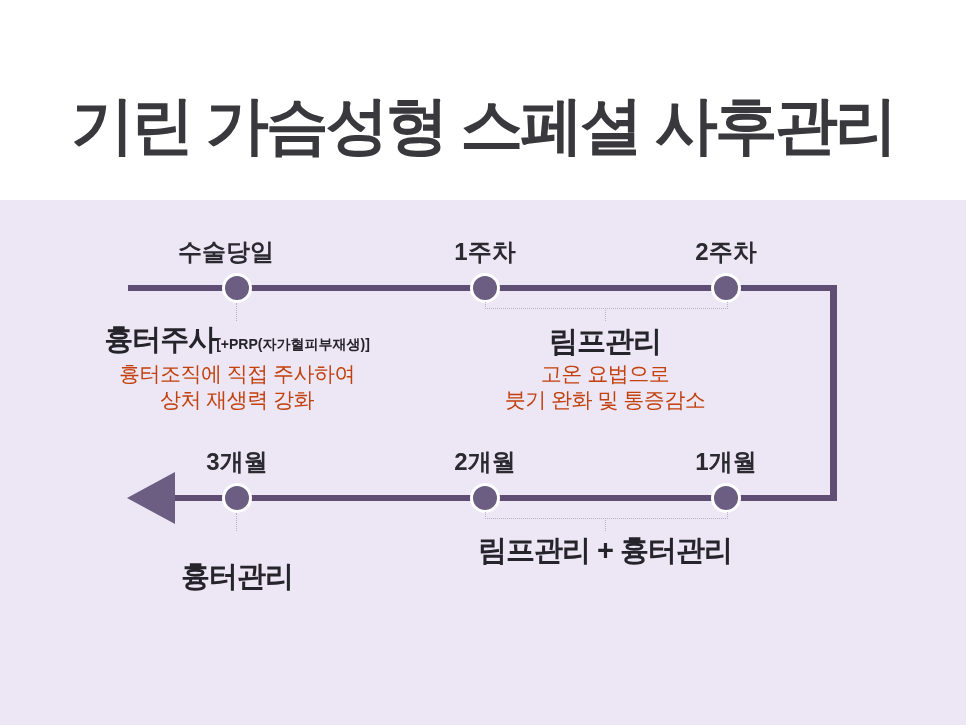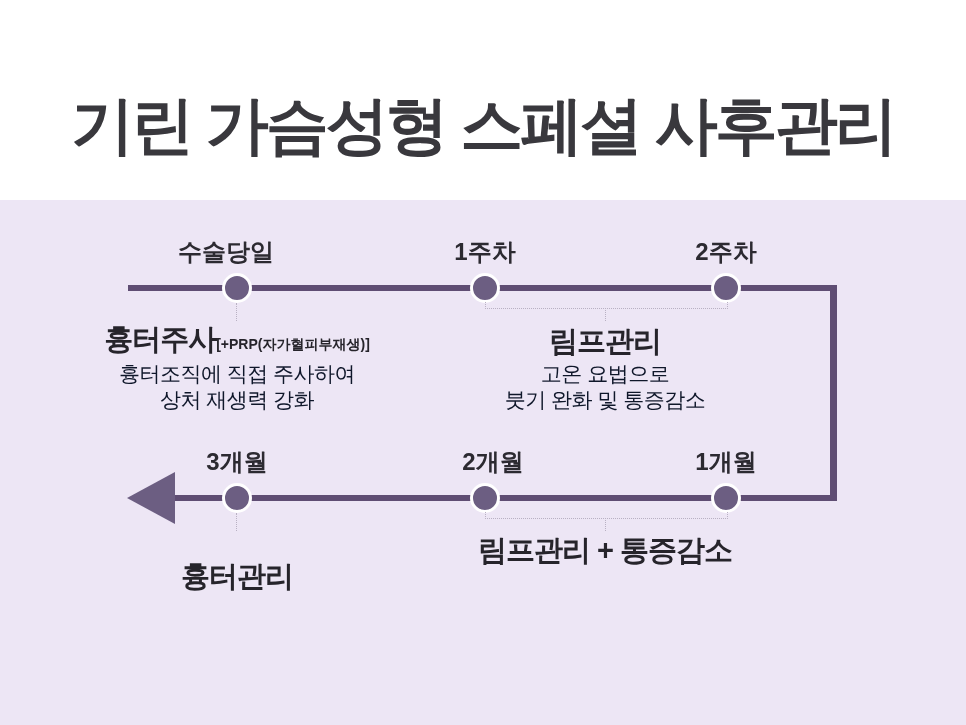--- a/index.html
+++ b/index.html
@@ -70,21 +70,21 @@
   .sec-title{
     position:absolute;transform:translateX(-50%);
     font-size:29px;font-weight:800;color:#26242b;white-space:nowrap;
     letter-spacing:-1px;
   }
   .sec-title .suffix{font-size:14px;font-weight:700;letter-spacing:0;}
 
   
   .sec-desc{
     position:absolute;transform:translateX(-50%);
-    font-size:21px;font-weight:500;line-height:26px;color:#0f172a;
+    font-size:21px;font-weight:500;line-height:26px;color:#c2410c;
     text-align:center;white-space:nowrap;letter-spacing:-0.5px;
   }
   .sec-desc .b{font-weight:800;}
 </style>
 </head>
 <body>
 
 <div class="stage">
 
   <div class="heading">기린 가슴성형 스페셜 사후관리</div>
@@ -115,30 +115,30 @@
     <div>상처 재생력 강화</div>
   </div>
 
   <div class="sec-title" style="left:605px;top:322px;">림프관리</div>
   <div class="sec-desc" style="left:605px;top:361px;">
     <div>고온 요법으로</div>
     <div>붓기 완화 및 통증감소</div>
   </div>
 
   <div class="ms-label r2" style="left:237px;">3개월</div>
-  <div class="ms-label r2" style="left:485px;margin-left:8px;">2개월</div>
+  <div class="ms-label r2" style="left:485px;">2개월</div>
   <div class="ms-label r2" style="left:726px;text-align:center;">1개월</div>
 
   <div class="dot r2 c1"></div>
   <div class="dot r2 c2"></div>
   <div class="dot r2 c3"></div>
 
   <div class="tick" style="left:236px;top:513px;height:18px;"></div>
   <div class="bracket" style="top:512px;"></div>
   <div class="tick" style="left:605px;top:518px;height:13px;"></div>
 
   <div class="sec-title" style="left:237px;top:557px;">흉터관리</div>
 
-  <div class="sec-title" style="left:605px;top:531px;">림프관리 + 통증감소</div>
+  <div class="sec-title" style="left:605px;top:531px;">림프관리 + 흉터관리</div>
   <div class="sec-desc" style="left:605px;top:575px;">
   </div>
 
 </div>
 
 </body></html>

